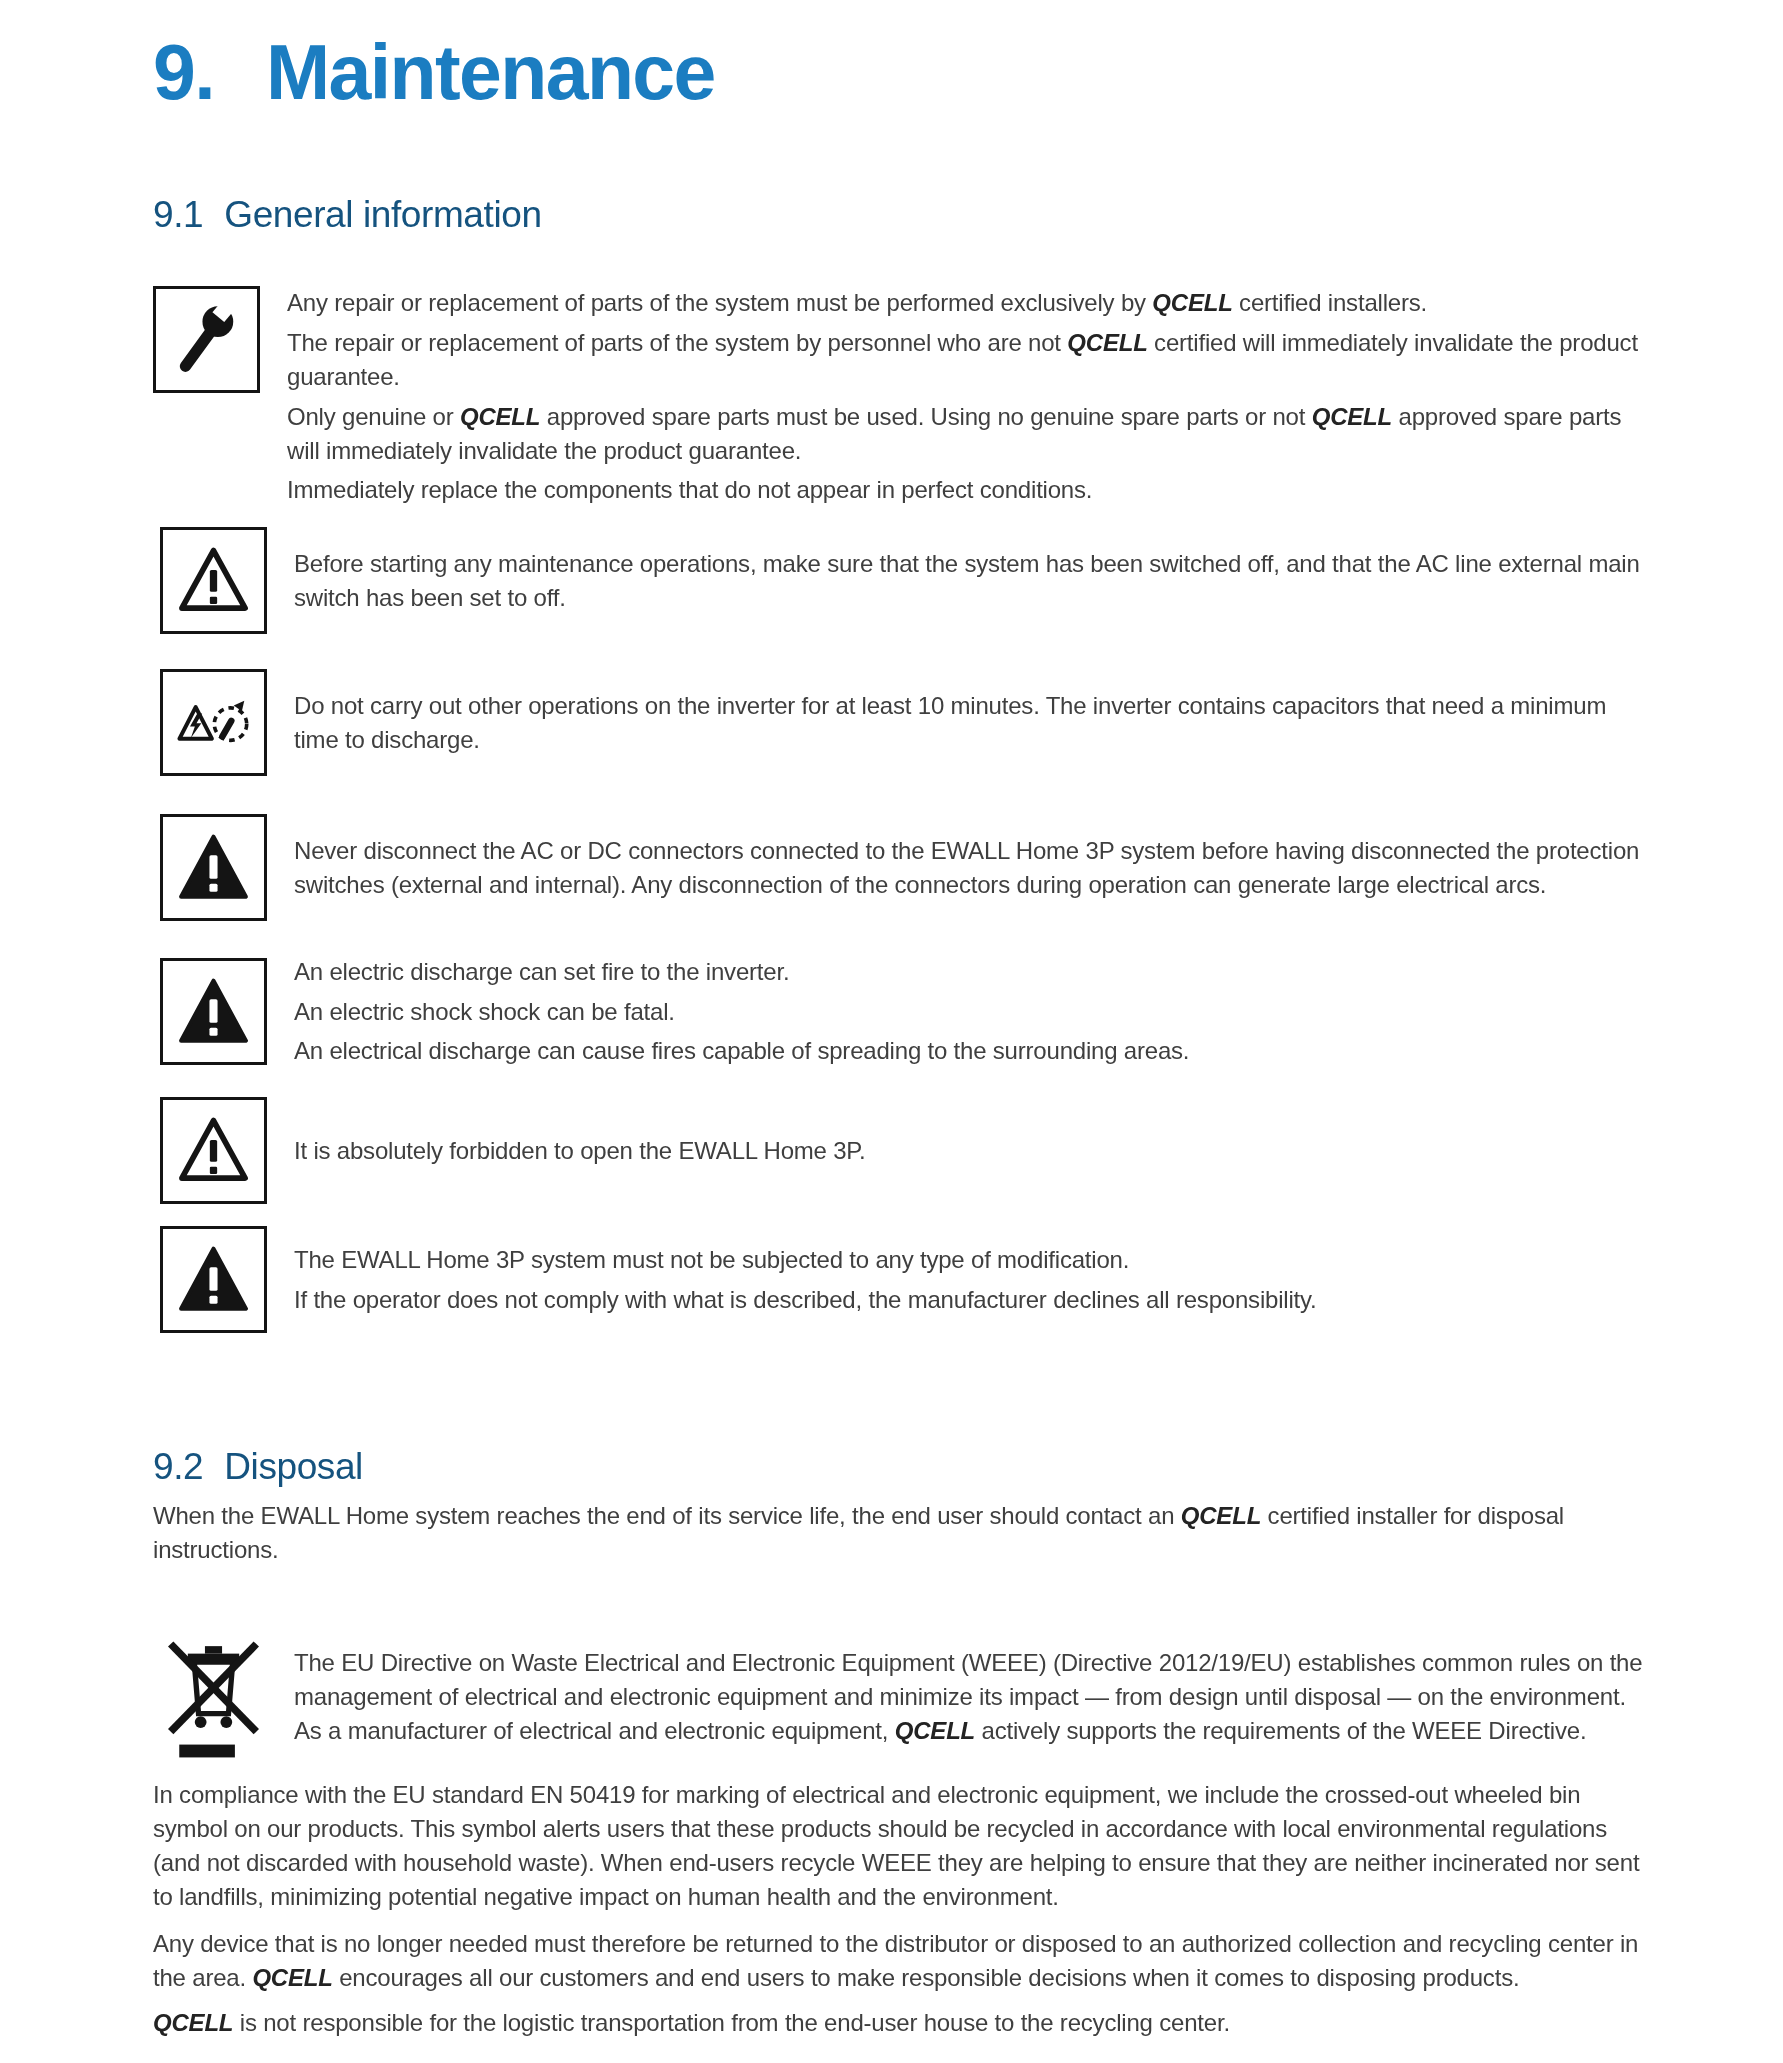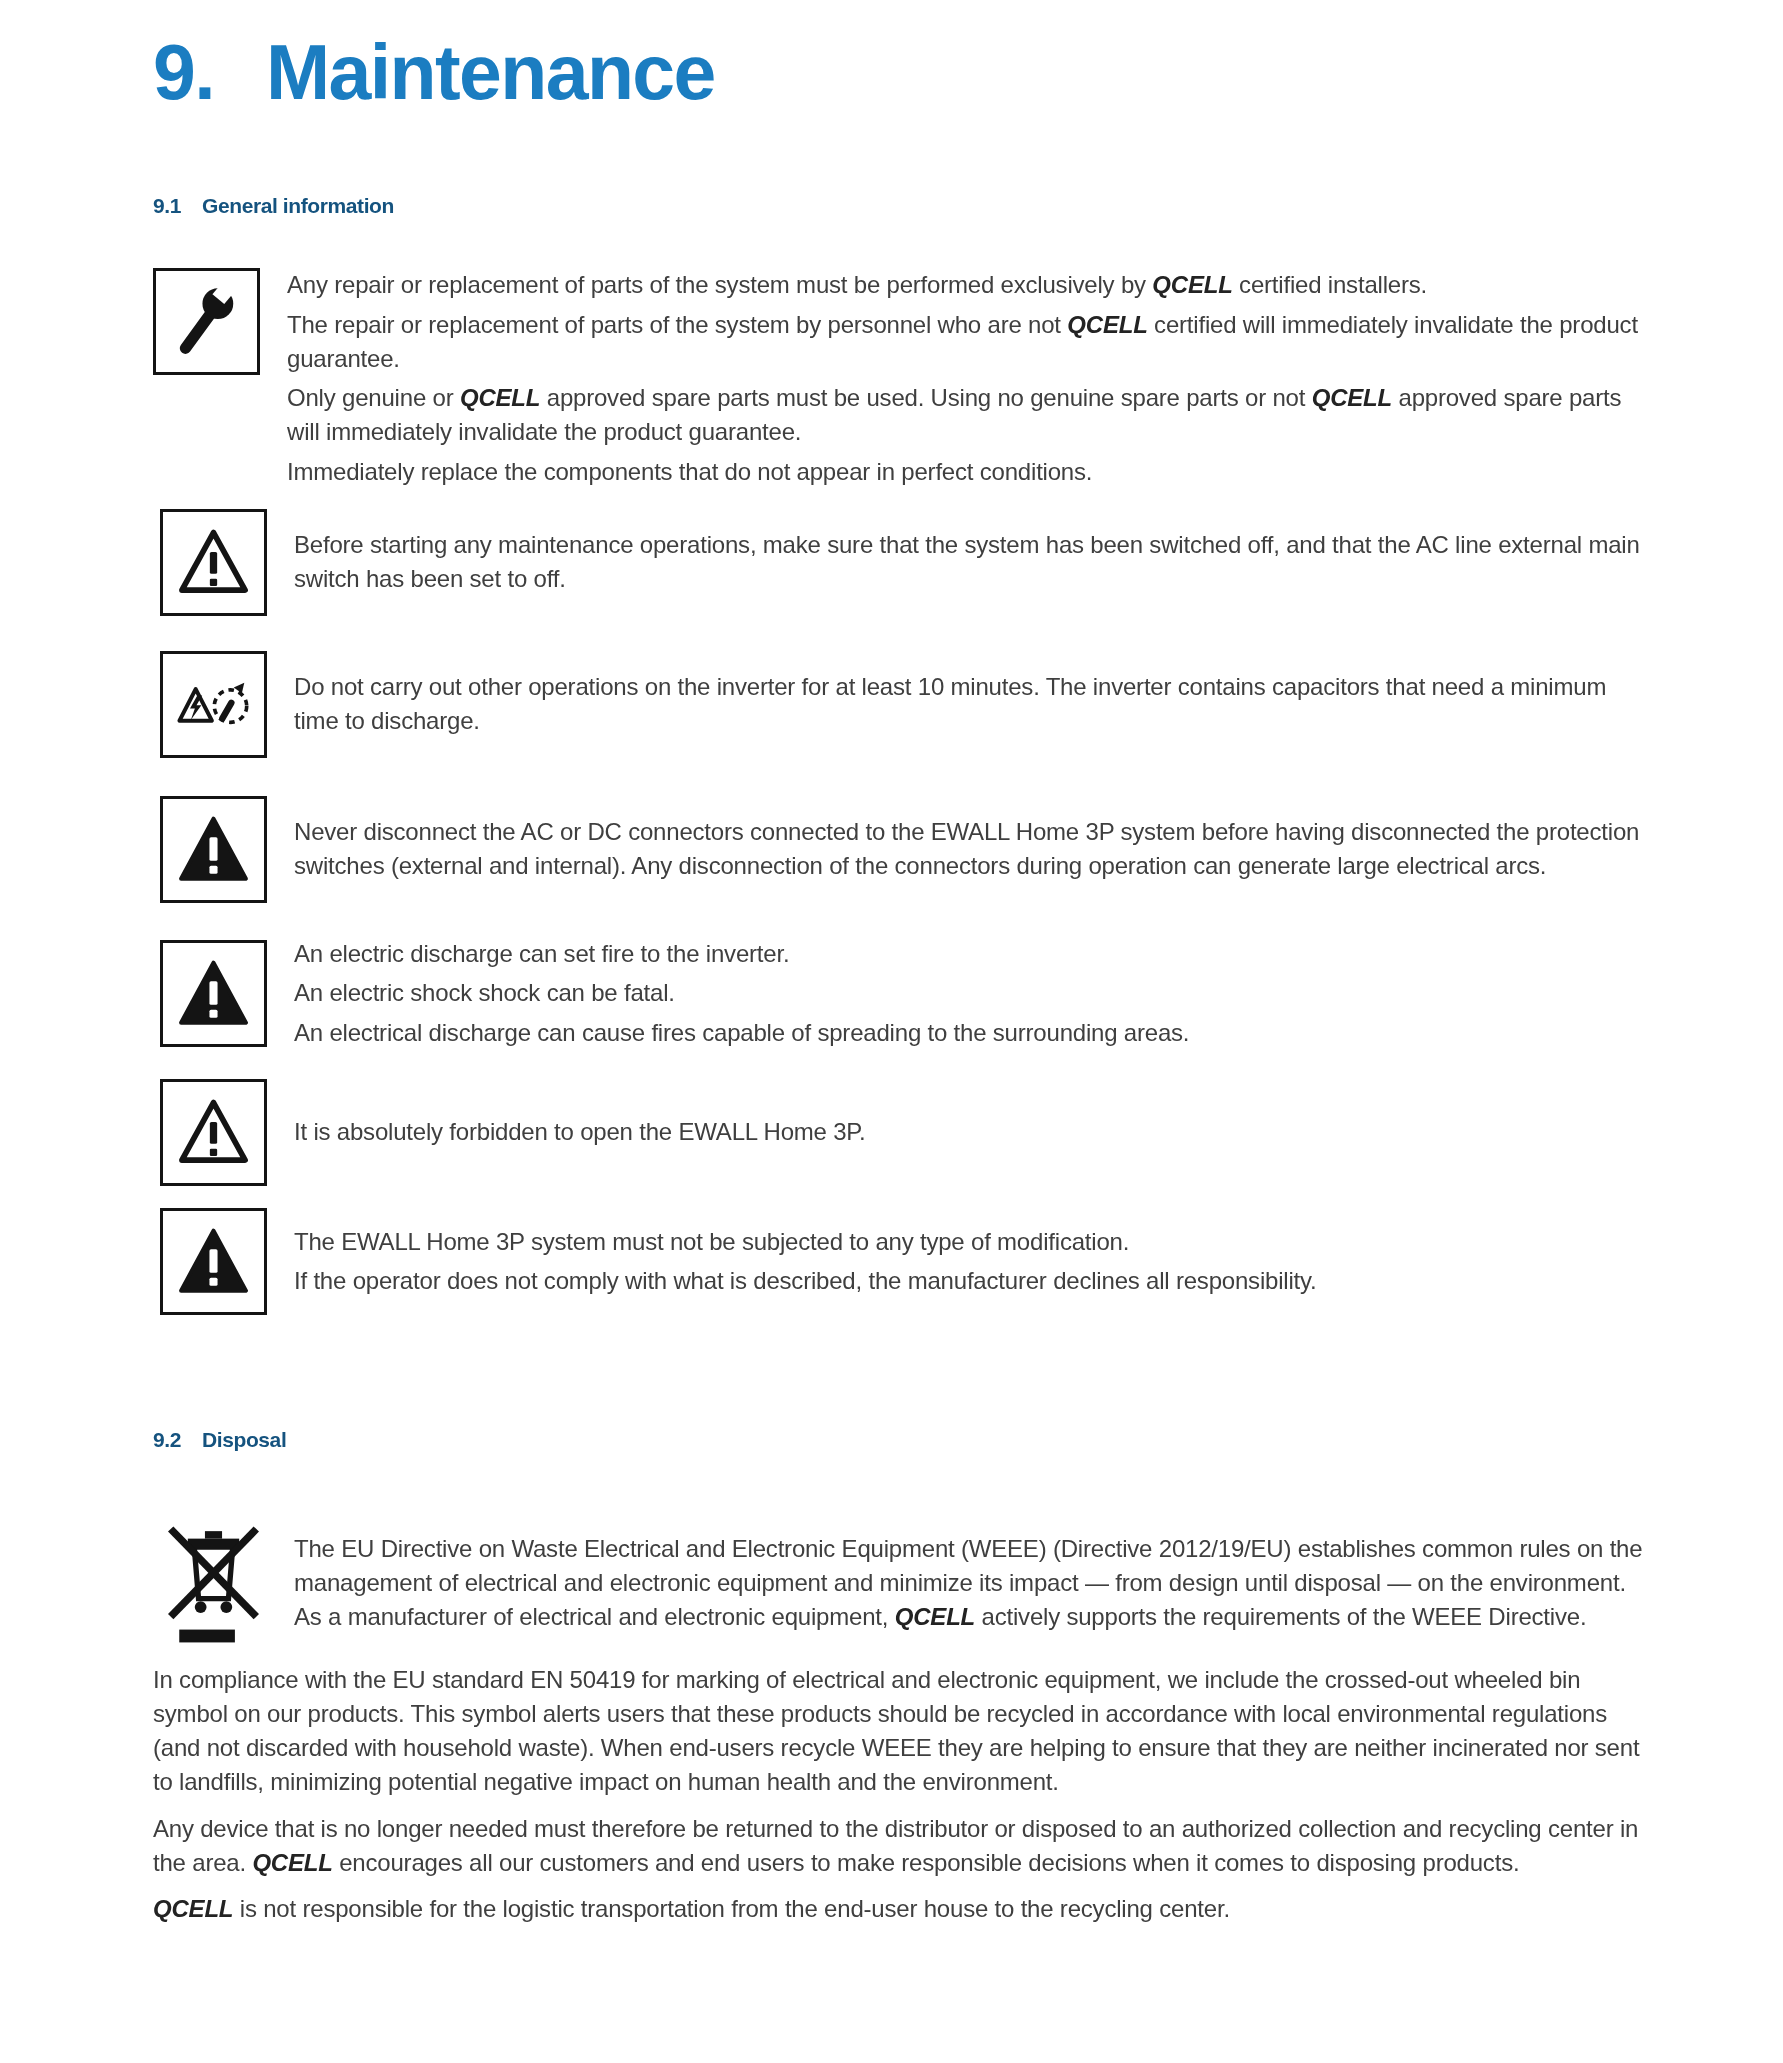--- a/index.html
+++ b/index.html
@@ -21,21 +21,21 @@
   .chapter{
     display:flex;align-items:baseline;margin:0;
     color:var(--chapter-blue);
     font-size:77px;font-weight:bold;letter-spacing:-1.6px;line-height:1.05;
   }
   .chapter-num{flex:0 0 113px;}
 
   .section-heading{
     display:flex;gap:21px;align-items:baseline;
     color:var(--section-blue);
-    font-size:21px;font-weight:bold;letter-spacing:-0.4px;line-height:1.15;
+    font-size:37px;font-weight:normal;letter-spacing:-0.4px;line-height:1.15;
   }
   .section-heading.general{margin:81px 0 50px 0;}
   .section-heading.disposal{margin:113px 0 9.7px 0;}
 
   .notice{display:flex;gap:27px;}
   .notice.center{align-items:center;padding-left:7px;}
   .notice.top{align-items:flex-start;}
   .icon-box{
     flex:0 0 auto;width:107px;height:107px;
     border:3.2px solid var(--icon-black);background:#fff;
@@ -177,20 +177,21 @@
       <p><span>The EWALL Home 3P system must not be subjected to any type of modification.</span></p>
       <p><span>If the operator does not comply with what is described, the manufacturer declines all responsibility.</span></p>
     </div>
   </div>
 
   <h2 class="section-heading disposal">
     <span>9.2</span>
     <span>Disposal</span>
   </h2>
 
+  <p class="body-par intro"><span>When the EWALL Home system reaches the end of its service life, the end user should contact an </span><span class="b">QCELL</span><span> certified installer for disposal instructions.</span></p>
 
   <div class="notice center weee-row">
     <div class="weee-wrap">
       <svg width="107" height="137" viewBox="0 0 100 128">
         <rect x="42" y="16" width="16" height="7" fill="#141414"></rect>
         <rect x="26" y="23" width="48" height="8" fill="#141414"></rect>
         <path d="M32 31 h36 l-4 48 h-28 z" fill="none" stroke="#141414" stroke-width="5"></path>
         <circle cx="38" cy="87" r="5.5" fill="#141414"></circle>
         <circle cx="62" cy="87" r="5.5" fill="#141414"></circle>
         <line x1="10" y1="14" x2="90" y2="96" stroke="#141414" stroke-width="7"></line>

